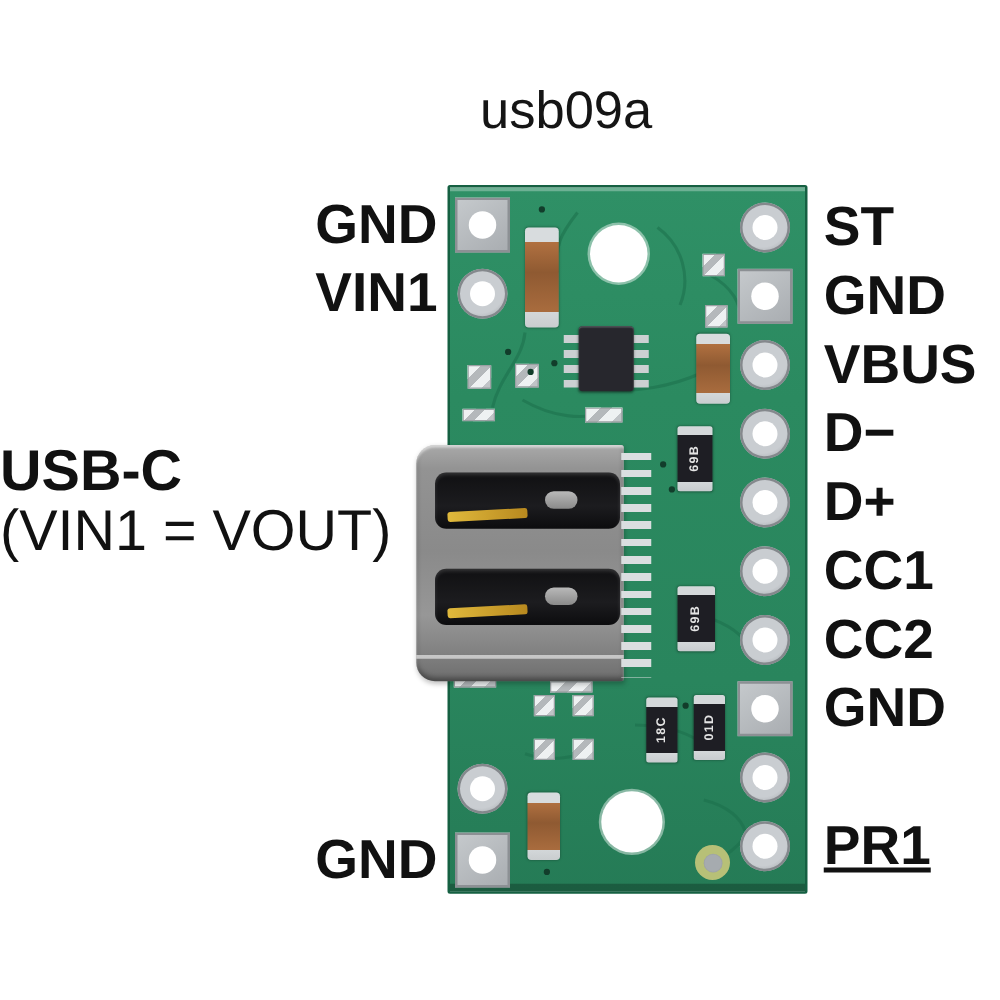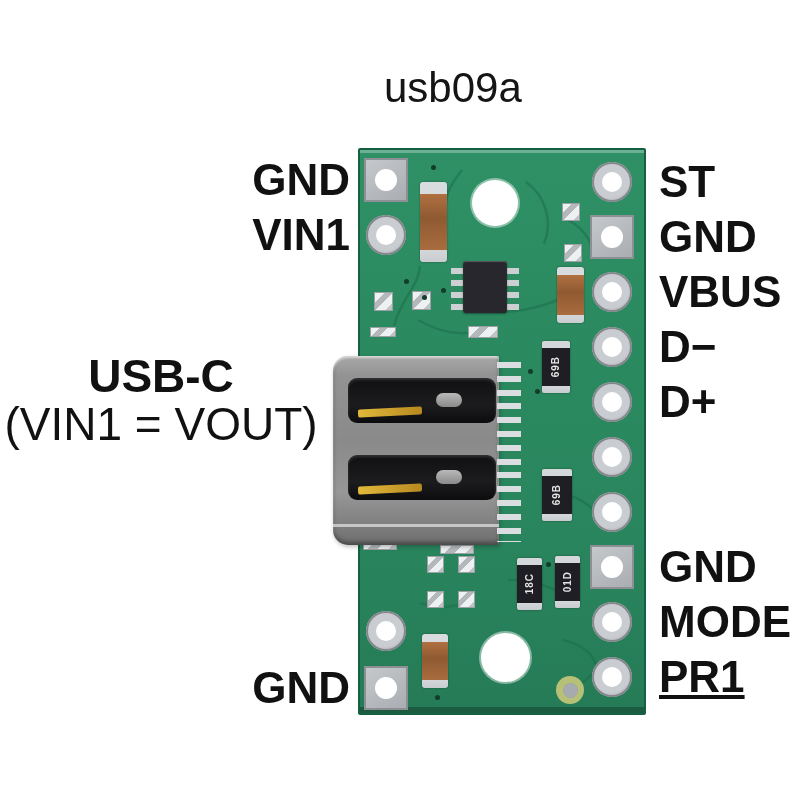--- a/index.html
+++ b/index.html
@@ -2,21 +2,21 @@
 <html><head>
 <meta charset="utf-8">
 <style>
   html,body{margin:0;padding:0;background:#fff;}
   .canvas{position:relative;width:800px;height:800px;background:#ffffff;overflow:hidden;
           font-family:"Liberation Sans", sans-serif;color:#111;}
   .title{position:absolute;left:384px;top:64px;font-size:42px;font-weight:400;color:#151515;letter-spacing:0;}
   
   .pinlabel{position:absolute;font-size:44px;font-weight:700;line-height:44px;color:#111;white-space:nowrap;}
   .left-col{right:450px;text-align:right;}
-  .note{position:absolute;left:0;width:322px;text-align:center;line-height:48px;white-space:nowrap;}
+  .note{position:absolute;left:0;width:322px;text-align:left;line-height:48px;white-space:nowrap;}
   .note .bold{font-size:46px;font-weight:700;}
   .note .reg{font-size:46px;font-weight:400;}
   
   .board{position:absolute;left:358px;top:148px;width:288px;height:567px;
          background:linear-gradient(180deg,#2f9066 0%,#2b8a60 30%,#29855d 70%,#257b56 100%);
          border:2px solid #156042;border-radius:2px;box-sizing:border-box;}
   .board::before{content:'';position:absolute;left:0;right:0;top:0;height:3px;background:rgba(255,255,255,.3);}
   .board::after{content:'';position:absolute;left:0;right:0;bottom:0;height:6px;background:rgba(0,0,0,.25);}
   .traces{position:absolute;left:358px;top:148px;width:288px;height:567px;pointer-events:none;}
   
@@ -199,17 +199,18 @@
   <div class="note" style="top:352px;">
     <div class="bold">USB-C</div>
     <div class="reg">(VIN1 = VOUT)</div>
   </div>
 
   <div class="pinlabel" style="left:659px;top:160px;">ST</div>
   <div class="pinlabel" style="left:659px;top:215px;">GND</div>
   <div class="pinlabel" style="left:659px;top:270px;">VBUS</div>
   <div class="pinlabel" style="left:659px;top:325px;">D−</div>
   <div class="pinlabel" style="left:659px;top:380px;">D+</div>
+  <div class="pinlabel" style="left:659px;top:435px;">CC1</div>
+  <div class="pinlabel" style="left:659px;top:490px;">CC2</div>
   <div class="pinlabel" style="left:659px;top:545px;">GND</div>
-  <div class="pinlabel" style="left:659px;top:600px;">MODE</div>
   <div class="pinlabel" style="left:659px;top:655px;text-decoration:underline;">PR1</div>
 
 </div>
 
 </body></html>

